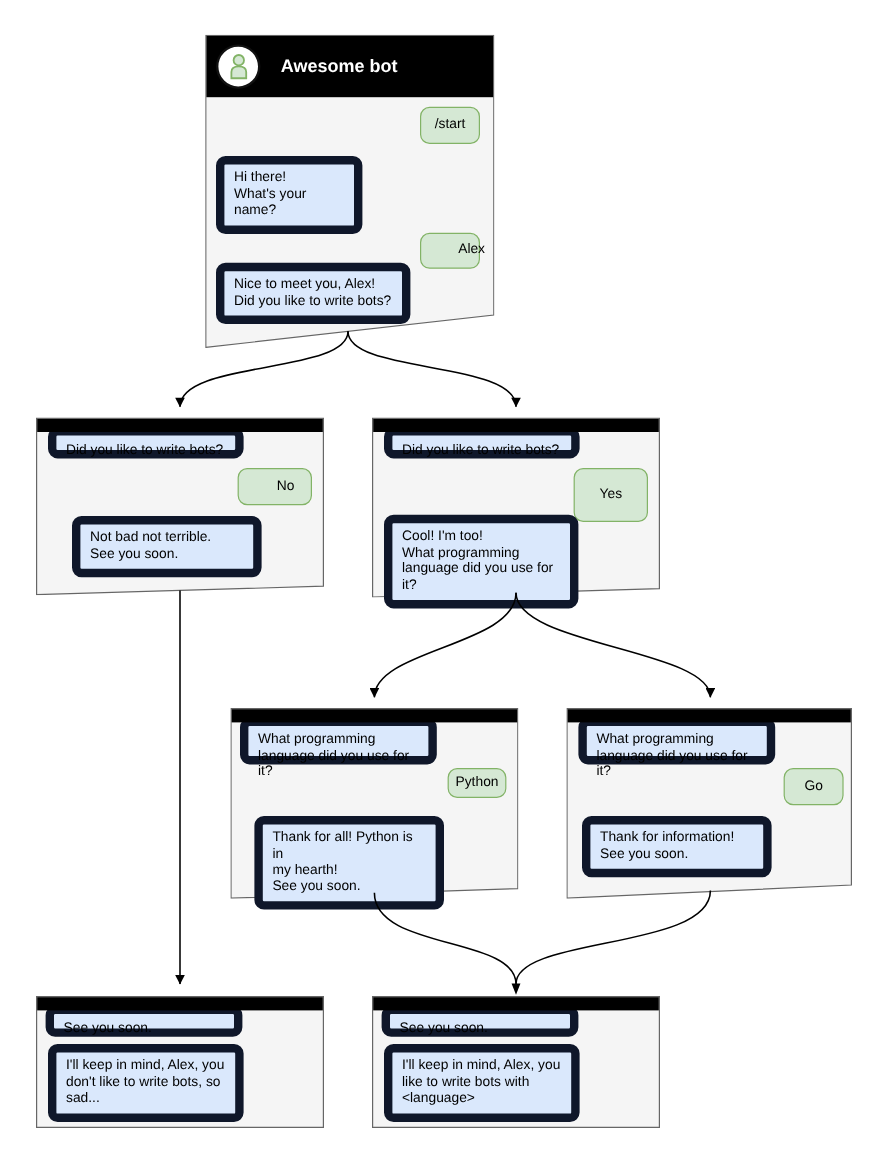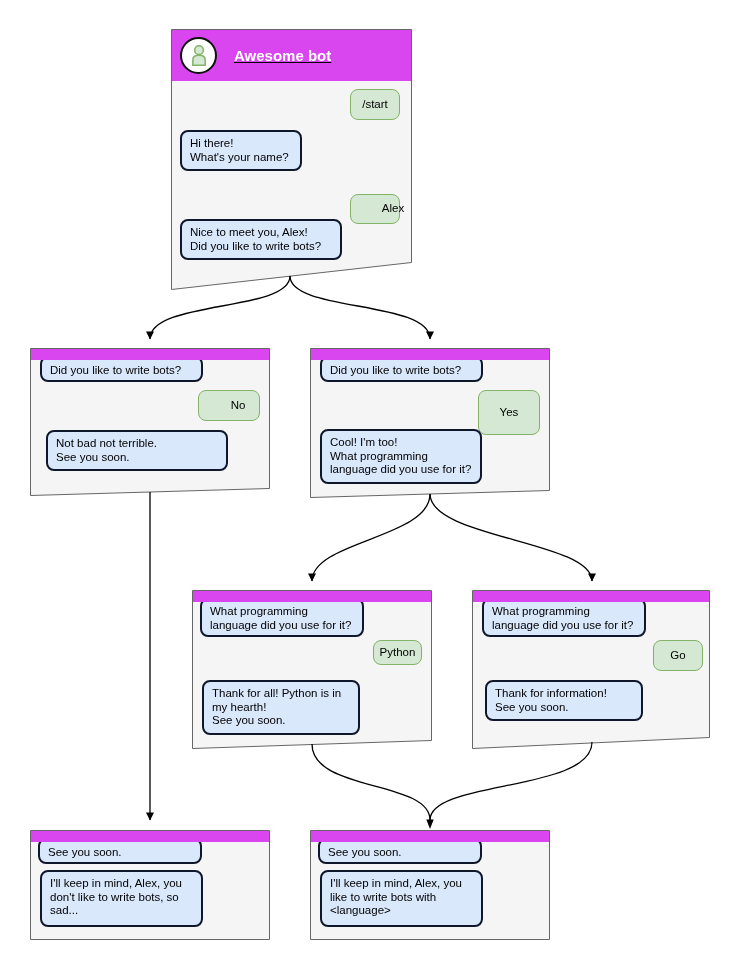--- a/index.html
+++ b/index.html
@@ -1,28 +1,28 @@
 <!DOCTYPE html>
 <html><head>
 <meta charset="utf-8">
 <style>
   html,body{margin:0;padding:0;background:#ffffff;font-family:"Liberation Sans",sans-serif;}
   #canvas{position:relative;width:743px;height:971px;background:#ffffff;overflow:hidden;}
   #connectors{position:absolute;left:0;top:0;width:743px;height:971px;z-index:4;pointer-events:none;}
   .chat-window{position:absolute;z-index:2;}
   .win-outline{position:absolute;left:0;top:0;width:100%;height:100%;display:block;}
-  .chat-header{position:absolute;left:1px;right:1px;top:1px;background:#d946ef;z-index:3;text-decoration:underline;}
+  .chat-header{position:absolute;left:1px;right:1px;top:1px;background:#000000;z-index:3;text-decoration:underline;}
   .big-header{height:51px;display:flex;align-items:center;padding-left:8px;gap:17px;}
   .mini-header{height:11px;}
   .win-title{color:#ffffff;font-weight:bold;font-size:15px;}
   .avatar{width:37px;height:37px;background:#ffffff;border:2px solid #111111;border-radius:50%;
           box-sizing:border-box;display:flex;align-items:center;justify-content:center;flex:0 0 auto;}
   .bubble{position:absolute;z-index:2;box-sizing:border-box;font-size:11.5px;line-height:13.5px;
           color:#000;white-space:pre-line;border-radius:8px;padding:5px 8px;}
-  .bot{background:#dae8fc;border:2px solid #0f172a;}
+  .bot{background:#dae8fc;border:7px solid #0f172a;}
   .user{background:#d5e8d4;border:1px solid #82b366;display:flex;align-items:center;justify-content:center;
         white-space:nowrap;padding:0 6px;}
   .tucked{padding-top:6px;padding-bottom:3px;}
 </style>
 </head>
 <body>
 
 <div id="canvas">
 
   <svg id="connectors" viewBox="0 0 743 971">
@@ -64,21 +64,21 @@
 Did you like to write bots?</div>
   </div>
 
   <div class="chat-window" style="left:30px;top:348px;width:240px;height:148px;">
     <svg class="win-outline" viewBox="0 0 240 148">
       <polygon points="0.5,0.5 239.5,0.5 239.5,140.5 0.5,147.5" fill="#f5f5f5" stroke="#666666" stroke-width="1"></polygon>
     </svg>
     <div class="chat-header mini-header"></div>
     <div class="bubble bot tucked" style="left:10px;top:8px;width:163px;height:26px;">Did you like to write bots?</div>
     <div class="bubble user" style="left:168px;top:42px;width:62px;height:31px;padding-left:24px;">No</div>
-    <div class="bubble bot" style="left:16px;top:82px;width:182px;min-height:39px;">Not bad not terrible.
+    <div class="bubble bot" style="left:30px;top:82px;width:158px;min-height:39px;">Not bad not terrible.
 See you soon.</div>
   </div>
 
   <div class="chat-window" style="left:310px;top:348px;width:240px;height:150px;">
     <svg class="win-outline" viewBox="0 0 240 150">
       <polygon points="0.5,0.5 239.5,0.5 239.5,142.5 0.5,149.5" fill="#f5f5f5" stroke="#666666" stroke-width="1"></polygon>
     </svg>
     <div class="chat-header mini-header"></div>
     <div class="bubble bot tucked" style="left:10px;top:8px;width:163px;height:26px;">Did you like to write bots?</div>
     <div class="bubble user" style="left:168px;top:42px;width:62px;height:45px;">Yes</div>
@@ -88,21 +88,21 @@
   </div>
 
   <div class="chat-window" style="left:192px;top:590px;width:240px;height:159px;">
     <svg class="win-outline" viewBox="0 0 240 159">
       <polygon points="0.5,0.5 239.5,0.5 239.5,150.5 0.5,158.5" fill="#f5f5f5" stroke="#666666" stroke-width="1"></polygon>
     </svg>
     <div class="chat-header mini-header"></div>
     <div class="bubble bot tucked" style="left:8px;top:8px;width:164px;height:39px;padding-top:5px;">What programming
 language did you use for it?</div>
     <div class="bubble user" style="left:181px;top:50px;width:49px;height:25px;">Python</div>
-    <div class="bubble bot" style="left:10px;top:90px;width:158px;min-height:50px;">Thank for all! Python is in
+    <div class="bubble bot" style="left:20px;top:90px;width:158px;min-height:50px;">Thank for all! Python is in
 my hearth!
 See you soon.</div>
   </div>
 
   <div class="chat-window" style="left:472px;top:590px;width:238px;height:159px;">
     <svg class="win-outline" viewBox="0 0 238 159">
       <polygon points="0.5,0.5 237.5,0.5 237.5,147.5 0.5,158.5" fill="#f5f5f5" stroke="#666666" stroke-width="1"></polygon>
     </svg>
     <div class="chat-header mini-header"></div>
     <div class="bubble bot tucked" style="left:10px;top:8px;width:164px;height:39px;padding-top:5px;">What programming

